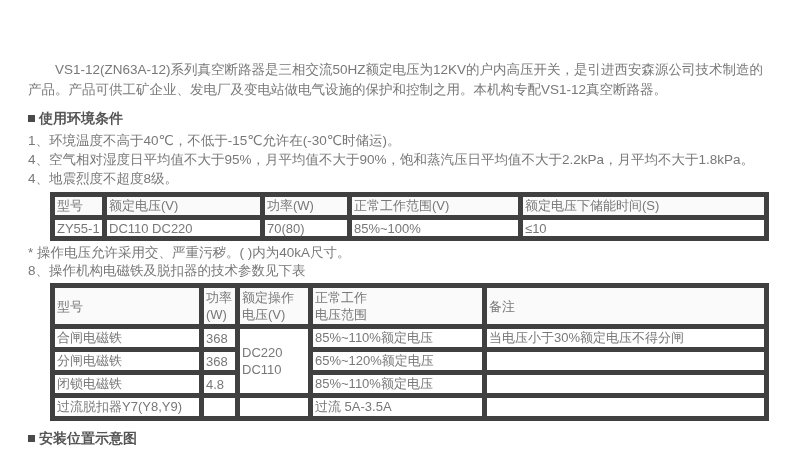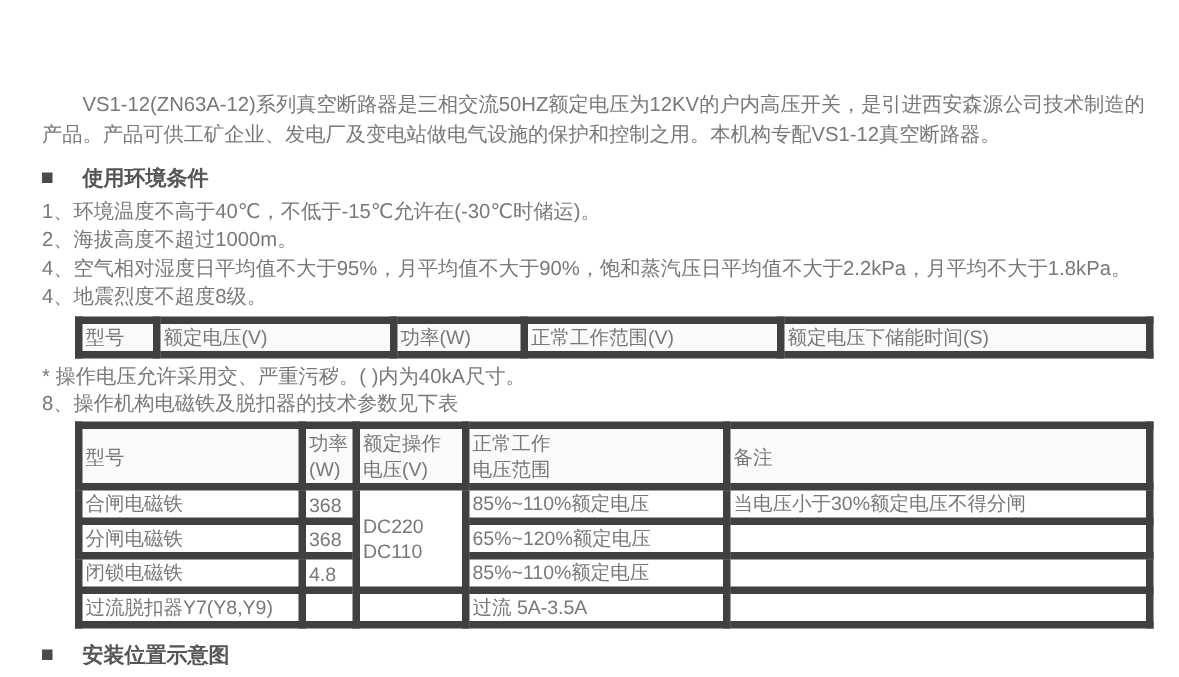--- a/index.html
+++ b/index.html
@@ -13,21 +13,21 @@
     color: #787878;
     font-size: 13.5px;
     margin-top: 46px;
   }
   .intro {
     margin: 14px 22px 9px 28px;
     text-indent: 2em;
     line-height: 20px;
   }
   .sec-title {
-    display: flex; align-items: center; gap: 20px;
+    display: flex; align-items: center; gap: 4px;
     margin: 3px 0 3px 28px;
     height: 19px;
     color: #555555; font-weight: bold; font-size: 14px;
   }
   .bullet {
     display: inline-block;
     width: 7px; height: 7px;
     background: #4a4a4a;
     flex: 0 0 auto;
   }
@@ -72,40 +72,46 @@
 
 <div class="page">
 
   <p class="intro">VS1-12(ZN63A-12)系列真空断路器是三相交流50HZ额定电压为12KV的户内高压开关，是引进西安森源公司技术制造的产品。产品可供工矿企业、发电厂及变电站做电气设施的保护和控制之用。本机构专配VS1-12真空断路器。</p>
 
   <div class="sec-title">
     <span class="bullet"></span>
     <span>使用环境条件</span>
   </div>
   <div class="item">1、环境温度不高于40℃，不低于-15℃允许在(-30℃时储运)。</div>
-  <div class="item">2、海拔高度不超过1000m。</div>
   <div class="item">4、空气相对湿度日平均值不大于95%，月平均值不大于90%，饱和蒸汽压日平均值不大于2.2kPa，月平均不大于1.8kPa。</div>
   <div class="item">4、地震烈度不超度8级。</div>
 
 
   <table class="t1">
     <colgroup>
       <col style="width:52px">
         <col style="width:158px">
         <col style="width:87px">
         <col style="width:171px">
         <col style="width:246px">
     </colgroup>
     <tbody>
         <tr>
       <th>型号</th>
       <th>额定电压(V)</th>
       <th>功率(W)</th>
       <th>正常工作范围(V)</th>
       <th>额定电压下储能时间(S)</th>
+    </tr>
+    <tr>
+      <td>ZY55-1</td>
+      <td>DC110 DC220</td>
+      <td>70(80)</td>
+      <td>85%~100%</td>
+      <td>≤10</td>
     </tr>
   </tbody>
     </table>
 
   <div class="fn">* 操作电压允许采用交、严重污秽。( )内为40kA尺寸。</div>
   <div class="sub">8、操作机构电磁铁及脱扣器的技术参数见下表</div>
 
   <table class="t2">
     <colgroup>
       <col style="width:149px">

